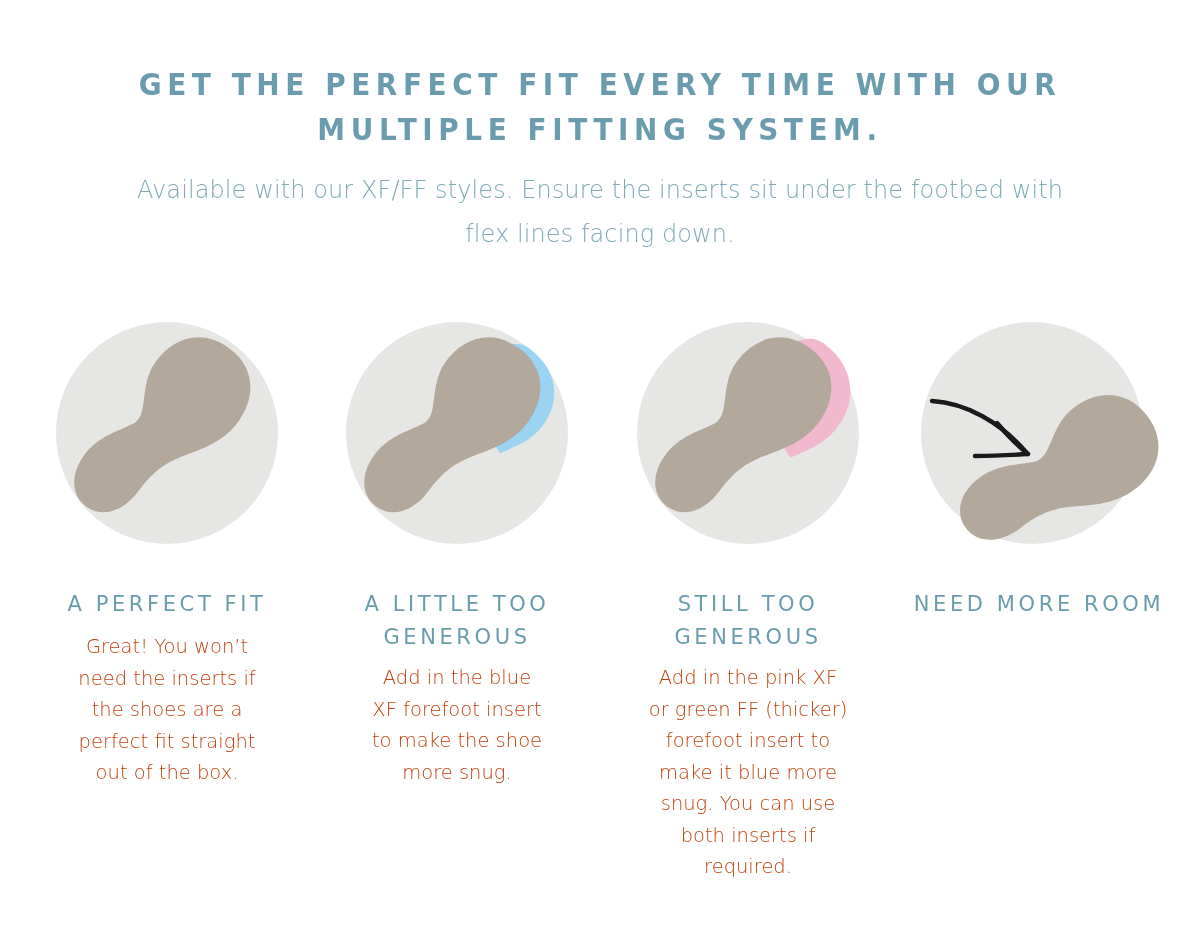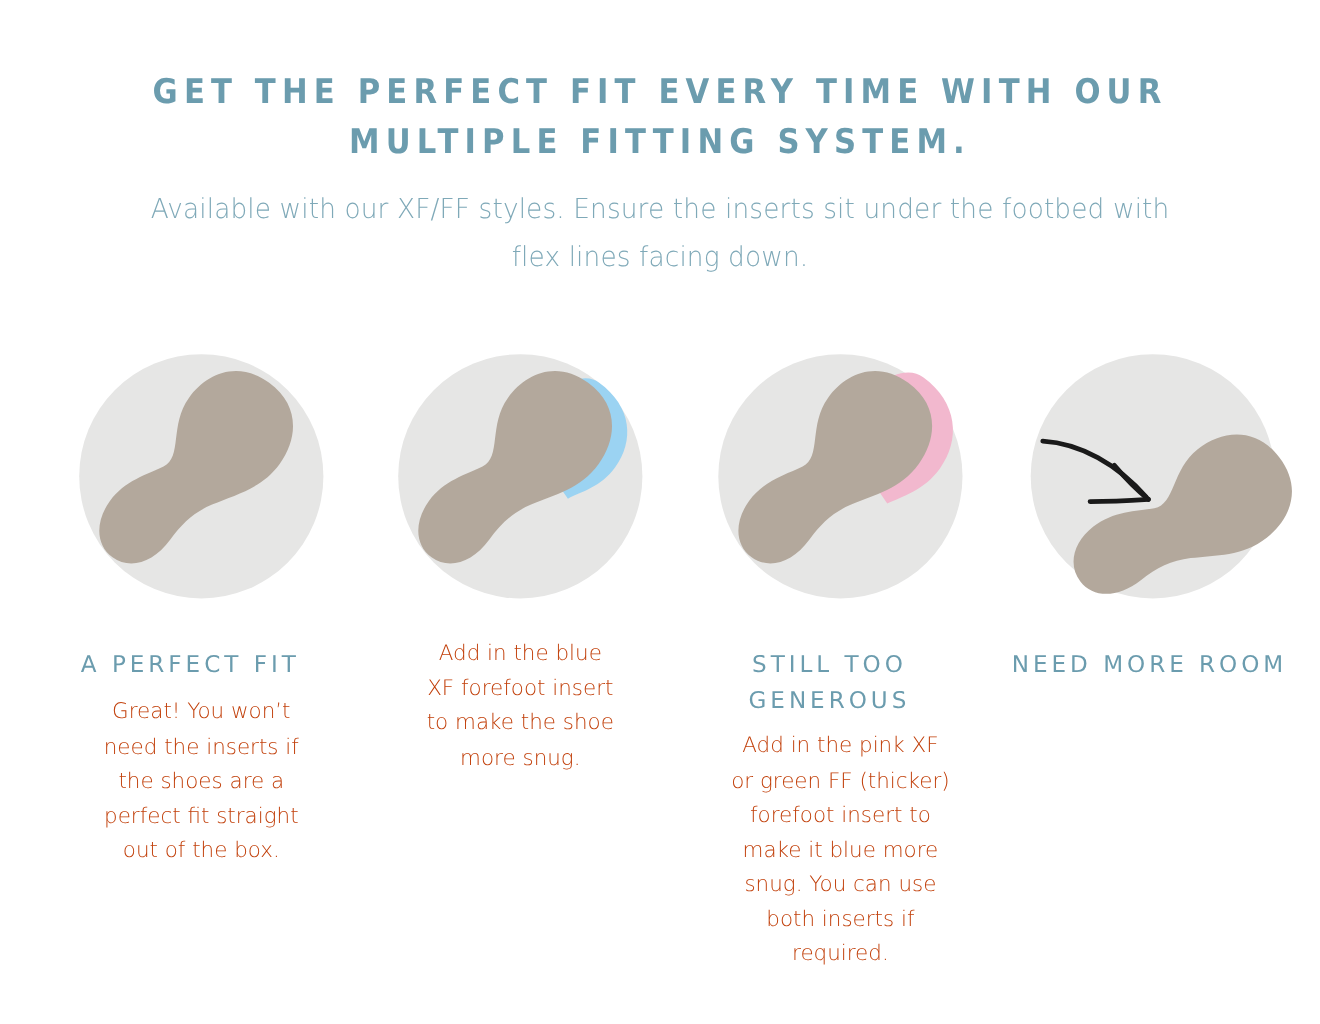--- a/index.html
+++ b/index.html
@@ -56,21 +56,21 @@
     top: 320px;
     left: 0;
     width: 1200px;
     display: flex;
     justify-content: flex-start;
   }
   .col {
     width: 282px;
     display: flex;
     flex-direction: column;
-    align-items: flex-end;
+    align-items: center;
   }
   .col-1 { margin-left: 26px; }
   .col-2 { margin-left: 8px; }
   .col-3 { margin-left: 9px; }
   .col-4 { margin-left: 9px; }
 
   .art {
     position: relative;
     width: 250px;
     height: 250px;
@@ -164,20 +164,21 @@
                      C 176 90, 160 108, 148 128
                      C 139 143, 136 158, 136 176
                      C 136 203, 122 220, 103 220
                      C 84 220, 71 203, 71 180
                      C 71 157, 84 141, 92 126
                      C 101 109, 74 92, 74 62
                      C 74 34, 90 8, 125 8 Z" fill="#b3a89c"></path>
           </g>
         </svg>
       </div>
+      <div class="col-title">A LITTLE TOO GENEROUS</div>
       <div class="col-body">Add in the blue
 XF forefoot insert
 to make the shoe
 more snug.</div>
     </div>
 
     <div class="col col-3">
       <div class="art">
         <svg width="250" height="250" viewBox="0 0 250 250">
           <circle cx="125" cy="113" r="111" fill="#e6e6e5"></circle>

